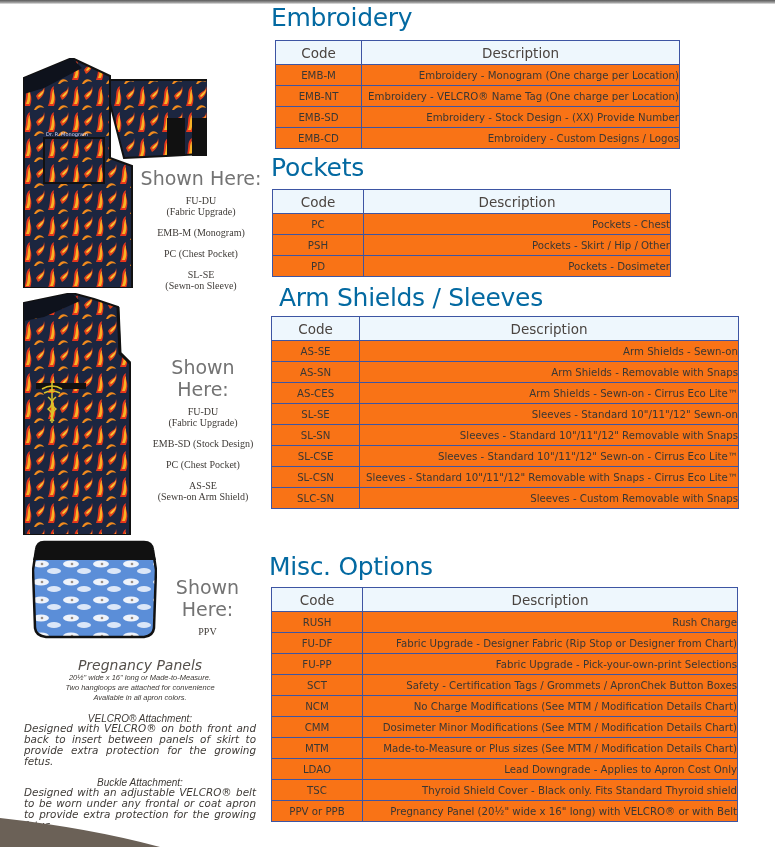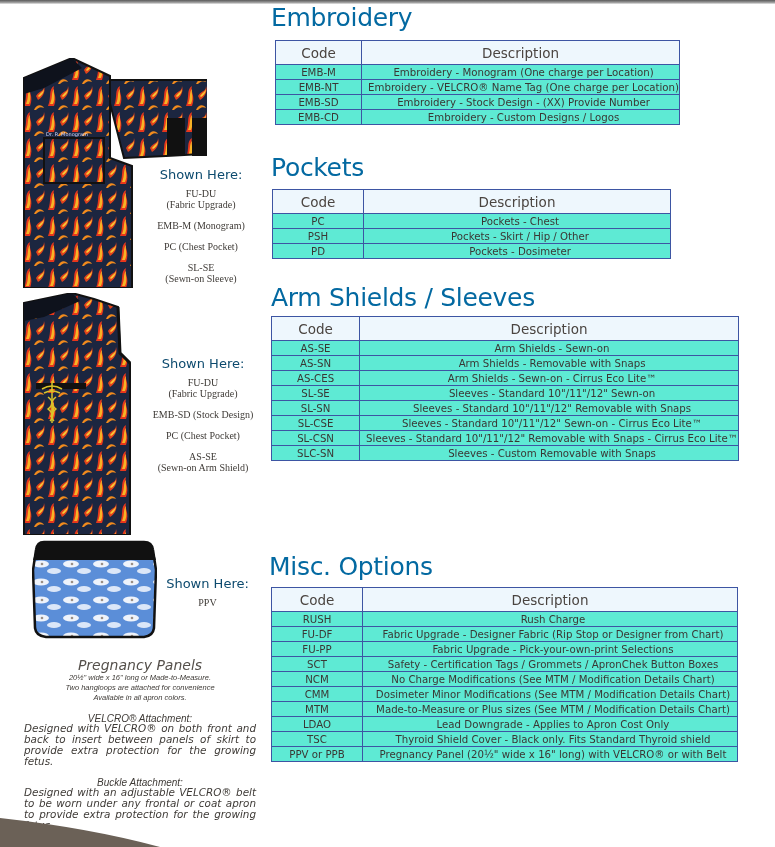--- a/index.html
+++ b/index.html
@@ -7,33 +7,33 @@
   body { position: relative; font-family: "Liberation Sans", "DejaVu Sans", sans-serif; color: #3e3a36; }
 
   .top-rule { position: absolute; left: 0; top: 0; width: 775px; height: 4px;
     background: linear-gradient(#5a5a5a, #9a9a9a 60%, #e8e8e8); }
 
   
   .section-title { position: absolute; font-family: "DejaVu Sans", sans-serif; font-size: 25px;
     color: #0369a1; letter-spacing: -0.3px; font-weight: normal; line-height: 28px; }
 
   
-  table.opt { position: absolute; border-collapse: collapse; background: #5eead4; }
+  table.opt { position: absolute; border-collapse: collapse; background: #f97316; }
   table.opt th, table.opt td { border: 1.5px solid #3d55a3; }
   table.opt th { background: #eef7fd; font-weight: normal; color: #4a4440;
     font-size: 13.5px; height: 24px; font-family: "DejaVu Sans", sans-serif; }
-  table.opt td { font-size: 10.2px; color: #3a3734; height: 15px; font-family: "DejaVu Sans", sans-serif; }
+  table.opt td { font-size: 10.2px; color: #3a3734; height: 21px; font-family: "DejaVu Sans", sans-serif; }
   table.opt td.code { text-align: center; }
-  table.opt td.desc { padding-left: 6px; text-align: center; white-space: nowrap; margin-top: 11px; }
+  table.opt td.desc { padding-left: 6px; text-align: right; white-space: nowrap; margin-top: 11px; }
 
   
   .garment { position: absolute; overflow: hidden; }
 
   .shown-block { position: absolute; text-align: center; color: #3e3a36; }
-  .shown-block .hdr { font-family: "DejaVu Sans", sans-serif; font-size: 13px; color: #0c4a6e; margin-bottom: 6px; }
+  .shown-block .hdr { font-family: "DejaVu Sans", sans-serif; font-size: 19px; color: #737373; margin-bottom: 6px; }
   .shown-block .it { font-family: Liberation Serif, serif; font-size: 10px; line-height: 11px; margin-bottom: 10px; }
 
   .preg { position: absolute; left: 24px; top: 657px; width: 232px; text-align: center; font-style: italic; }
   .preg .t { font-family: "DejaVu Sans", sans-serif; font-size: 14px; color: #55504b; line-height: 16px; }
   .preg .s { font-size: 7.5px; line-height: 10px; color: #3e3a36; }
   .preg .lbl { font-size: 10px; line-height: 9px; margin-top: 11px; }
   .preg .p { font-family: "DejaVu Sans", sans-serif; font-size: 10.4px; line-height: 11px; text-align: justify; text-align-last: left; }
 
   .swoosh { position: absolute; left: 0; top: 810px; width: 200px; height: 37px; }
 </style>
@@ -191,21 +191,21 @@
         <td class="code">PSH</td>
         <td class="desc">Pockets - Skirt / Hip / Other</td>
       </tr>
     <tr>
         <td class="code">PD</td>
         <td class="desc">Pockets - Dosimeter</td>
       </tr>
   </tbody>
 </table>
 
-<div class="section-title" style="left:271px; top:284px;">Arm Shields / Sleeves</div>
+<div class="section-title" style="left:279px; top:284px;">Arm Shields / Sleeves</div>
 <table class="opt" style="left:271px; top:316px; width:468px;">
   <colgroup>
       <col style="width:91px">
       <col>
     </colgroup>
   <thead>
       <tr>
     <th>Code</th>
     <th>Description</th>
   </tr>

